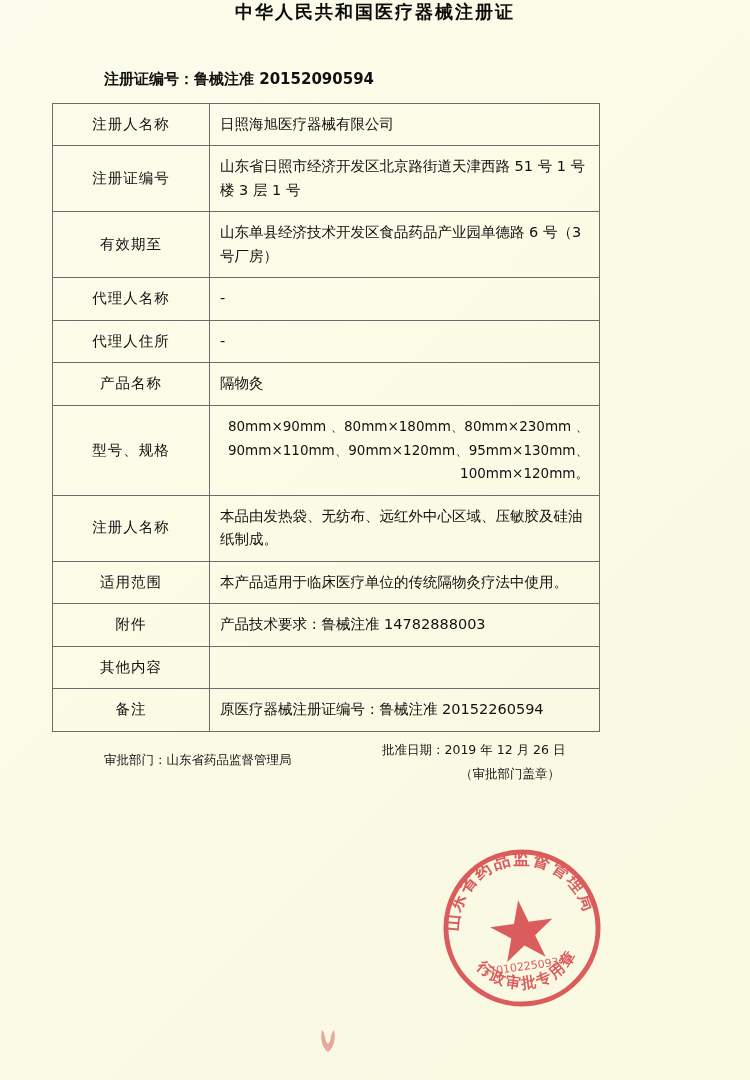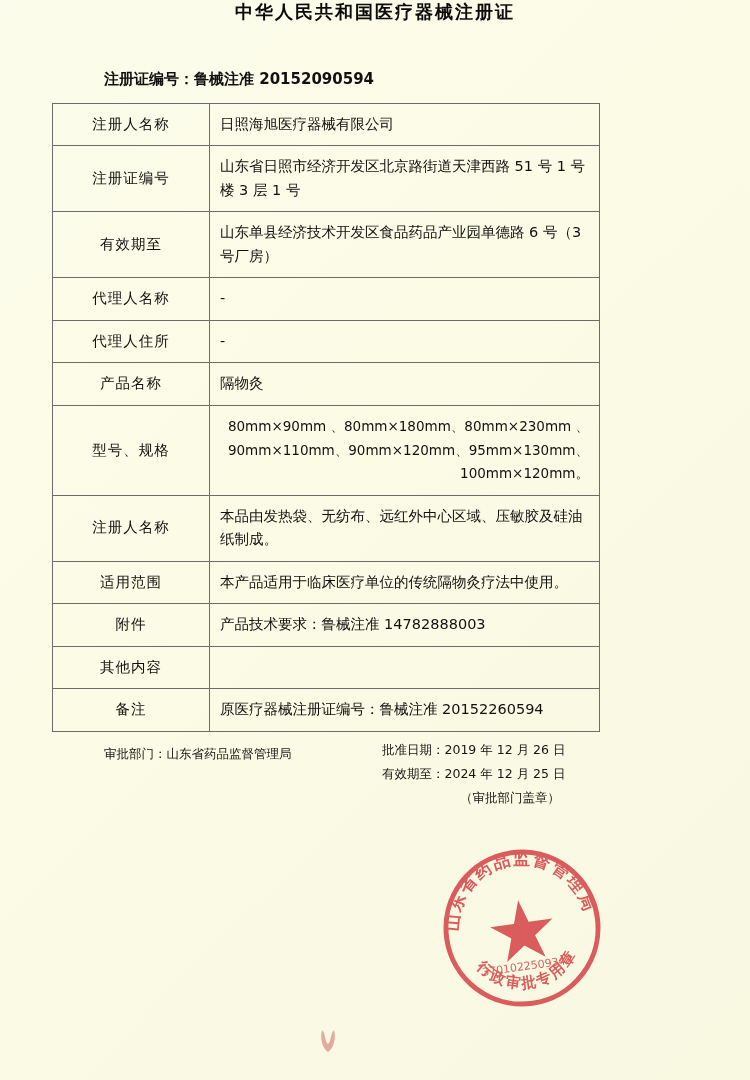--- a/index.html
+++ b/index.html
@@ -73,21 +73,21 @@
     width: 548px;
     position: relative;
     margin-top: 10px;
     font-family: "DejaVu Sans", sans-serif;
     font-size: 12.5px;
     color: #151515;
   }
   .footer-left {
     position: absolute;
     left: 4px;
-    top: 4px;
+    top: 10px;
   }
   .footer-right {
     position: absolute;
     right: 16px;
     top: 0;
     width: 250px;
     text-align: left;
   }
   .footer-right div {
     margin-bottom: 7px;
@@ -179,21 +179,20 @@
         <td class="key">备注</td>
         <td class="val">原医疗器械注册证编号：鲁械注准 20152260594</td>
       </tr>
     </tbody>
   </table>
 
   <div class="footer">
     <div class="footer-left">审批部门：山东省药品监督管理局</div>
     <div class="footer-right">
       <div>批准日期：2019 年 12 月 26 日</div>
-      <div>有效期至：2024 年 12 月 25 日</div>
       <div class="seal-note">（审批部门盖章）</div>
     </div>
   </div>
 
   <div class="stamp">
     <svg viewBox="0 0 180 180" width="180" height="180" xmlns="http://www.w3.org/2000/svg">
       <g transform="rotate(-8 90 90)">
         <circle cx="90" cy="90" r="76" fill="none" stroke="#d0202a" stroke-width="5"></circle>
         <path id="arcTop" d="M 26 90 A 64 64 0 0 1 154 90" fill="none"></path>
         <path id="arcBottom" d="M 30 90 A 60 60 0 0 0 150 90" fill="none"></path>

